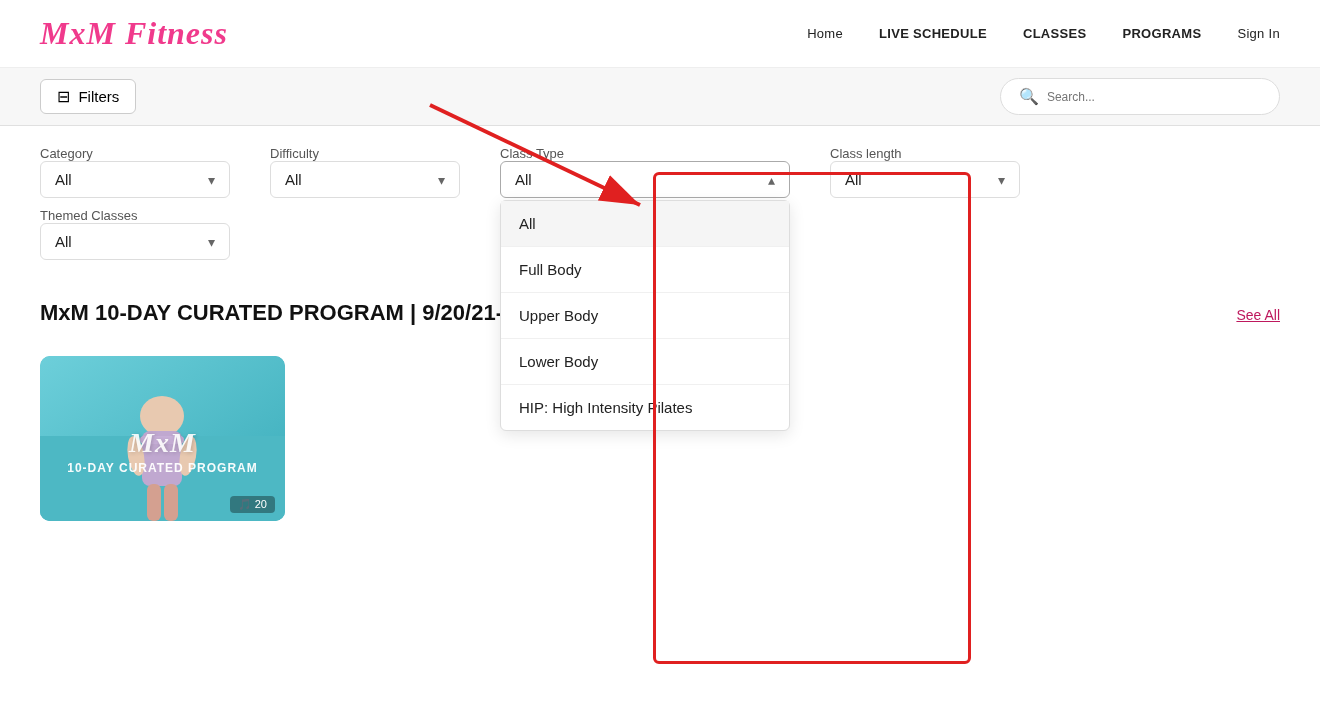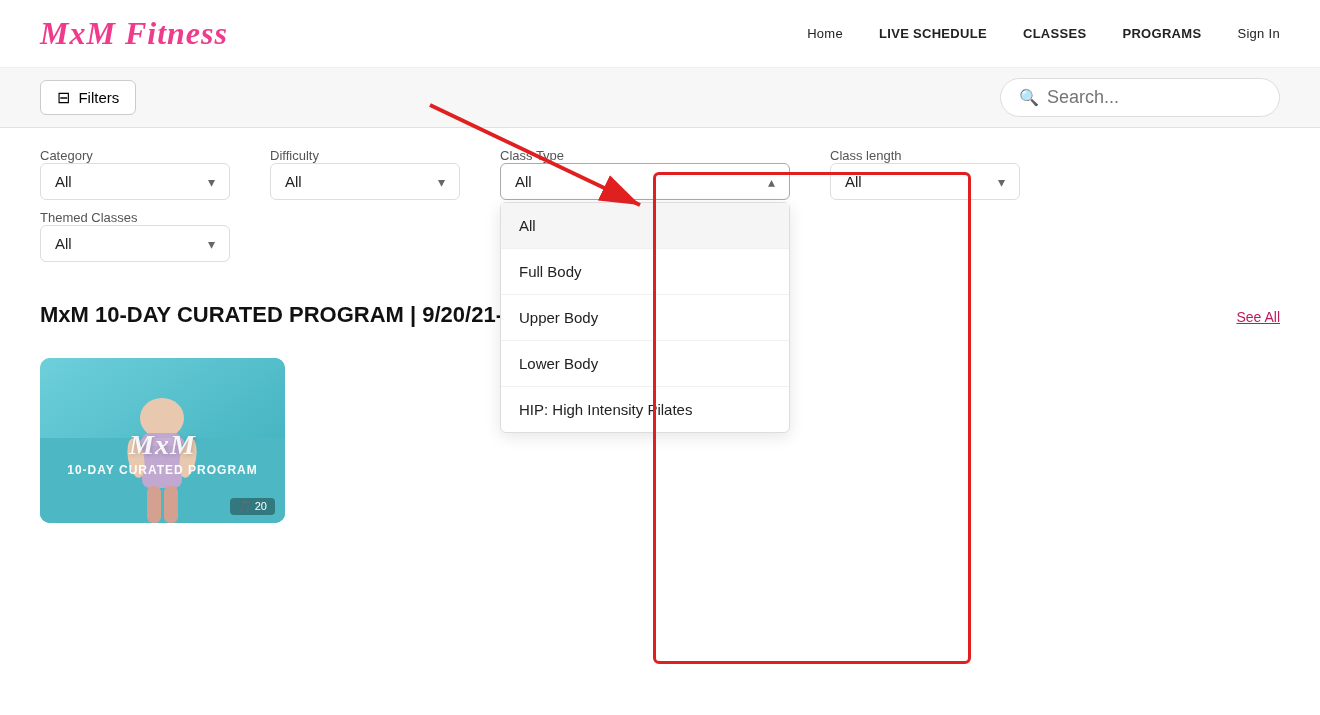--- a/index.html
+++ b/index.html
@@ -67,21 +67,21 @@
       border: 1px solid #ddd;
       border-radius: 24px;
       padding: 8px 18px;
       gap: 8px;
       width: 280px;
     }
     .search-icon { color: #999; font-size: 16px; }
     .search-input {
       border: none;
       outline: none;
-      font-size: 18px;
+      font-size: 12px;
       color: #000000;
       background: transparent;
       width: 200px;
     }
 
     
     .dropdowns-row {
       display: flex;
       gap: 40px;
       padding: 20px 40px 10px 40px;

